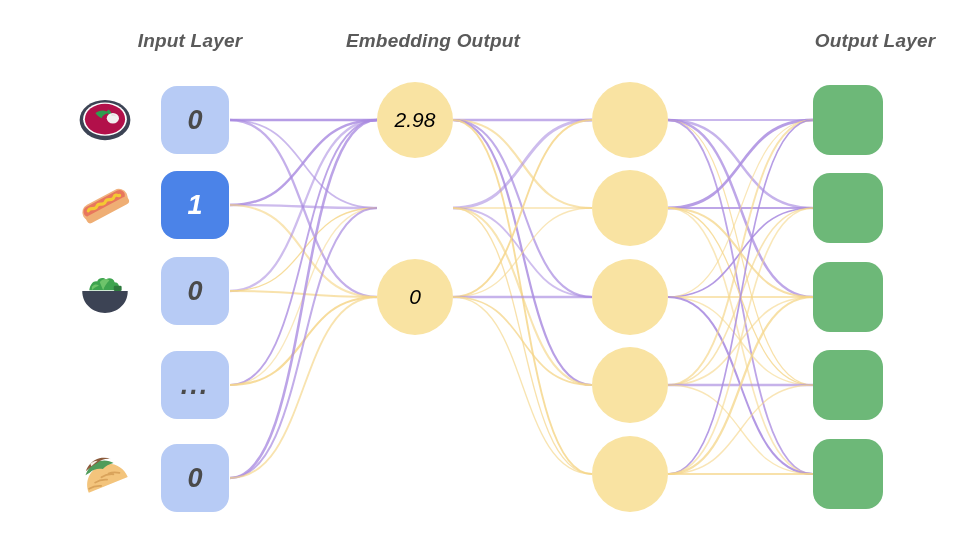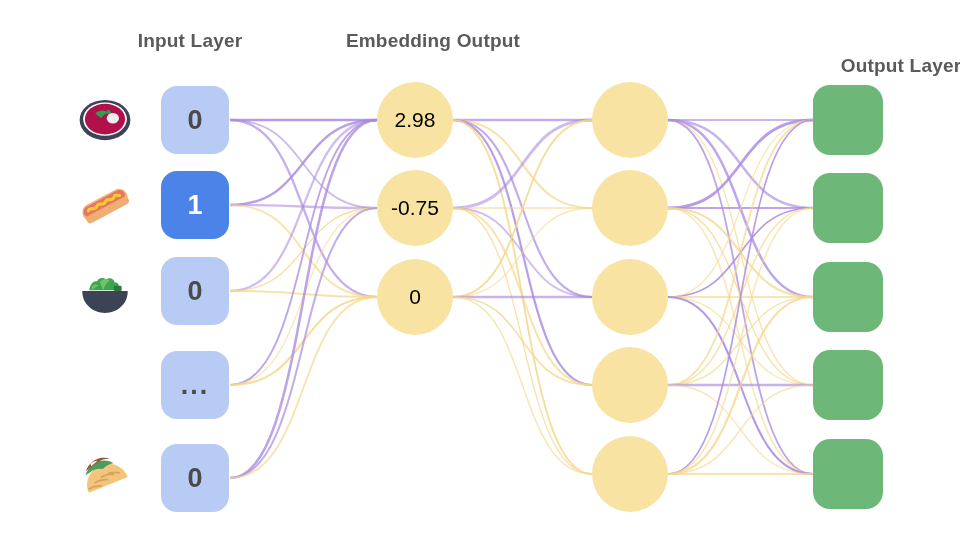--- a/index.html
+++ b/index.html
@@ -9,20 +9,21 @@
   }
   body {
     font-family: "Liberation Sans", sans-serif;
   }
   #canvas {
     position: relative;
     width: 960px;
     height: 520px;
     background: #ffffff;
     overflow: hidden;
+    font-style: italic;
   }
 
   
   .layer-title {
     position: absolute;
     font-size: 19px;
     font-weight: bold;
     color: #5a5a5a;
     letter-spacing: 0.2px;
     white-space: nowrap;
@@ -102,21 +103,21 @@
     transform: translate(-50%, -50%);
   }
 </style>
 </head>
 <body>
 
 <div id="canvas">
 
   <div class="layer-title" style="left:190px;">Input Layer</div>
   <div class="layer-title" style="left:433px;">Embedding Output</div>
-  <div class="layer-title" style="left:901px;margin-top:25px;">Output Layer</div>
+  <div class="layer-title" style="left:875px;">Output Layer</div>
 
   <svg id="edges" viewBox="0 0 960 540" xmlns="http://www.w3.org/2000/svg">
       <path d="M 230 120 C 310.85 120, 296.15 120, 377 120" stroke="#A98BE0" stroke-width="2.7309327607652794" fill="none" opacity="0.8483213306862495"></path>
       <path d="M 230 120 C 310.85 120, 296.15 208, 377 208" stroke="#A98BE0" stroke-width="1.6800929546729164" fill="none" opacity="0.6143770680131284"></path>
       <path d="M 230 120 C 310.85 120, 296.15 297, 377 297" stroke="#A98BE0" stroke-width="2.259286117860715" fill="none" opacity="0.684347534242248"></path>
       <path d="M 230 205 C 310.85 205, 296.15 120, 377 120" stroke="#A98BE0" stroke-width="2.405556488412226" fill="none" opacity="0.8144045831004179"></path>
       <path d="M 230 205 C 310.85 205, 296.15 208, 377 208" stroke="#A98BE0" stroke-width="2.2558841708376463" fill="none" opacity="0.584124946610129"></path>
       <path d="M 230 205 C 310.85 205, 296.15 297, 377 297" stroke="#F5D68A" stroke-width="2.023672708507475" fill="none" opacity="0.6415568113753372"></path>
       <path d="M 230 291 C 310.85 291, 296.15 120, 377 120" stroke="#A98BE0" stroke-width="2.2675029280909818" fill="none" opacity="0.5718847632510051"></path>
       <path d="M 230 291 C 310.85 291, 296.15 208, 377 208" stroke="#F5D68A" stroke-width="1.2736147165641256" fill="none" opacity="0.8341133566033623"></path>
@@ -226,23 +227,20 @@
   <div class="input-box ellipsis" style="left:195px; top:385px;">
     <span>...</span>
   </div>
   <div class="input-box" style="left:195px; top:478px;">
     <span>0</span>
   </div>
 
   <div class="node-circle" style="left:415px; top:120px;">
     <span>2.98</span>
   </div>
-  <div class="node-circle" style="left:415px; top:208px;">
-    <span>-0.75</span>
-  </div>
   <div class="node-circle" style="left:415px; top:297px;">
     <span>0</span>
   </div>
 
   <div class="node-circle" style="left:630px; top:120px;">
     <span></span>
   </div>
   <div class="node-circle" style="left:630px; top:208px;">
     <span></span>
   </div>

